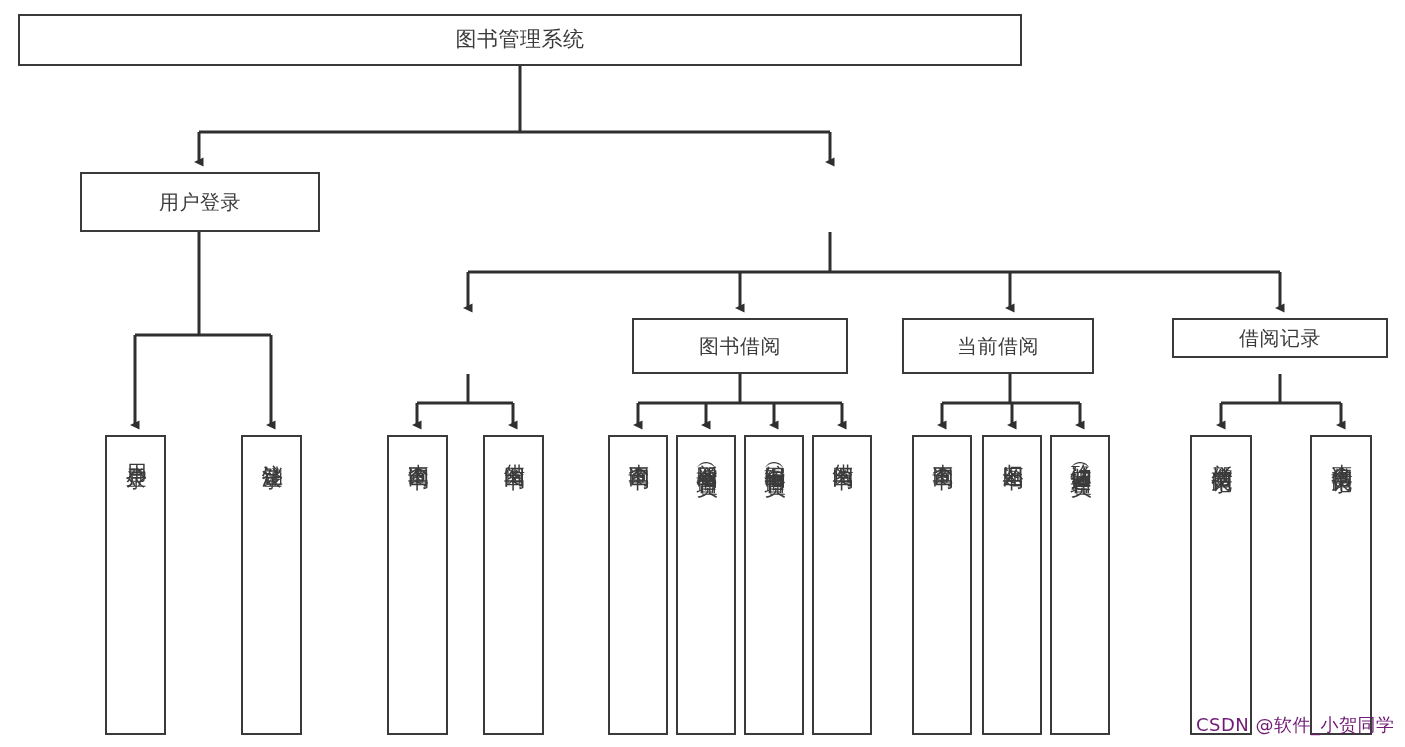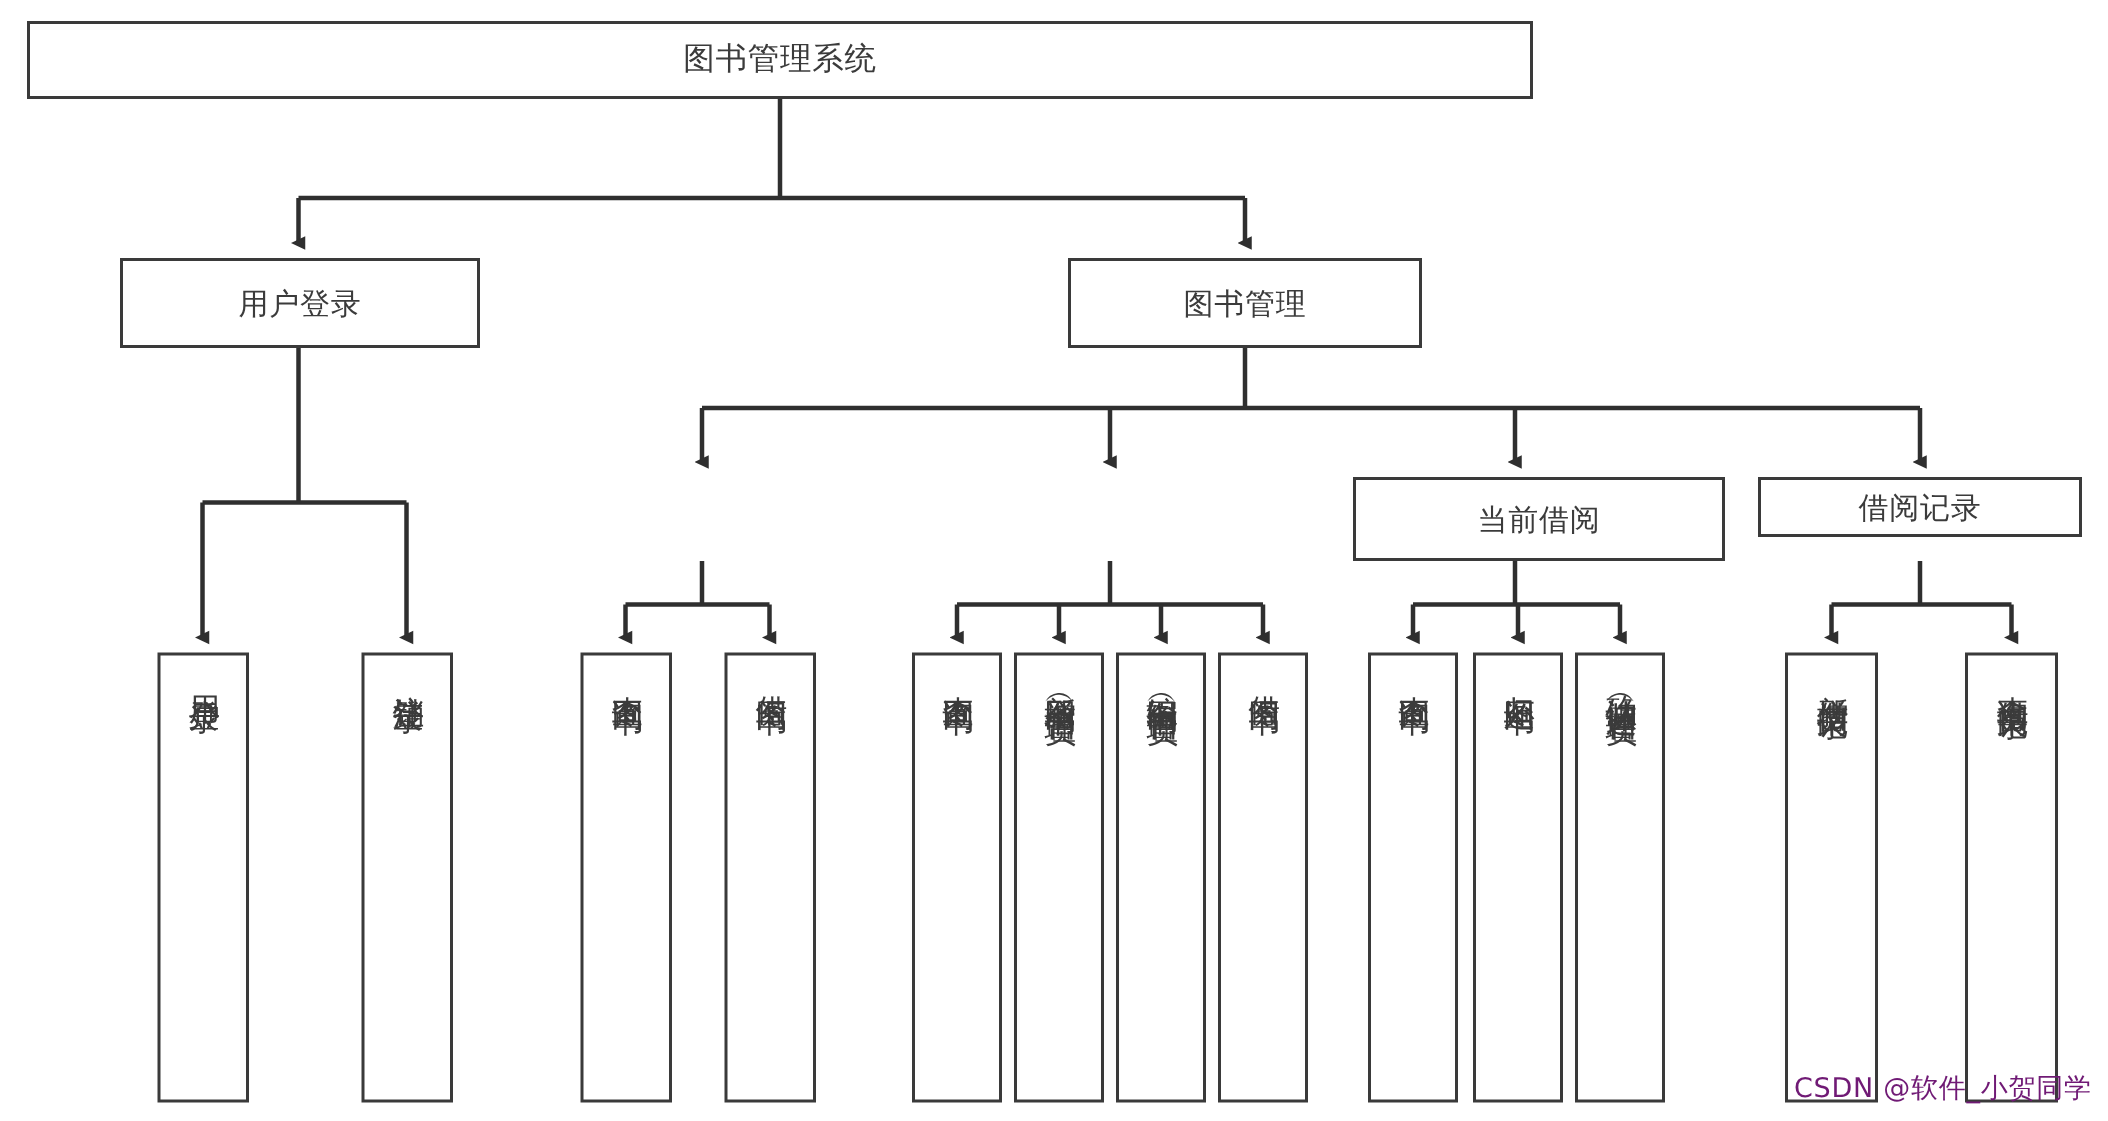--- a/index.html
+++ b/index.html
@@ -122,27 +122,27 @@
   </svg>
 
   <div class="node root" style="left: 18px; top: 14px; width: 1004px; height: 52px;">
     <span class="node-label">图书管理系统</span>
   </div>
 
   <div class="node" style="left: 80px; top: 172px; width: 240px; height: 60px;">
     <span class="node-label">用户登录</span>
   </div>
 
-  <div class="node" style="left: 712px; top: 172px; width: 236px; height: 60px;">
-    <span class="node-label">图书管理</span>
-  </div>
-
-
-
-  <div class="node" style="left: 902px; top: 318px; width: 248px; height: 56px;">
+
+
+  <div class="node" style="left: 632px; top: 318px; width: 216px; height: 56px;">
+    <span class="node-label">图书借阅</span>
+  </div>
+
+  <div class="node" style="left: 902px; top: 318px; width: 192px; height: 56px;">
     <span class="node-label">当前借阅</span>
   </div>
 
   <div class="node" style="left: 1172px; top: 318px; width: 216px; height: 40px;">
     <span class="node-label">借阅记录</span>
   </div>
 
   <div class="node vertical" style="left: 105px; top: 435px; width: 61px; height: 300px;">
     <span class="node-label">用户登录</span>
   </div>

